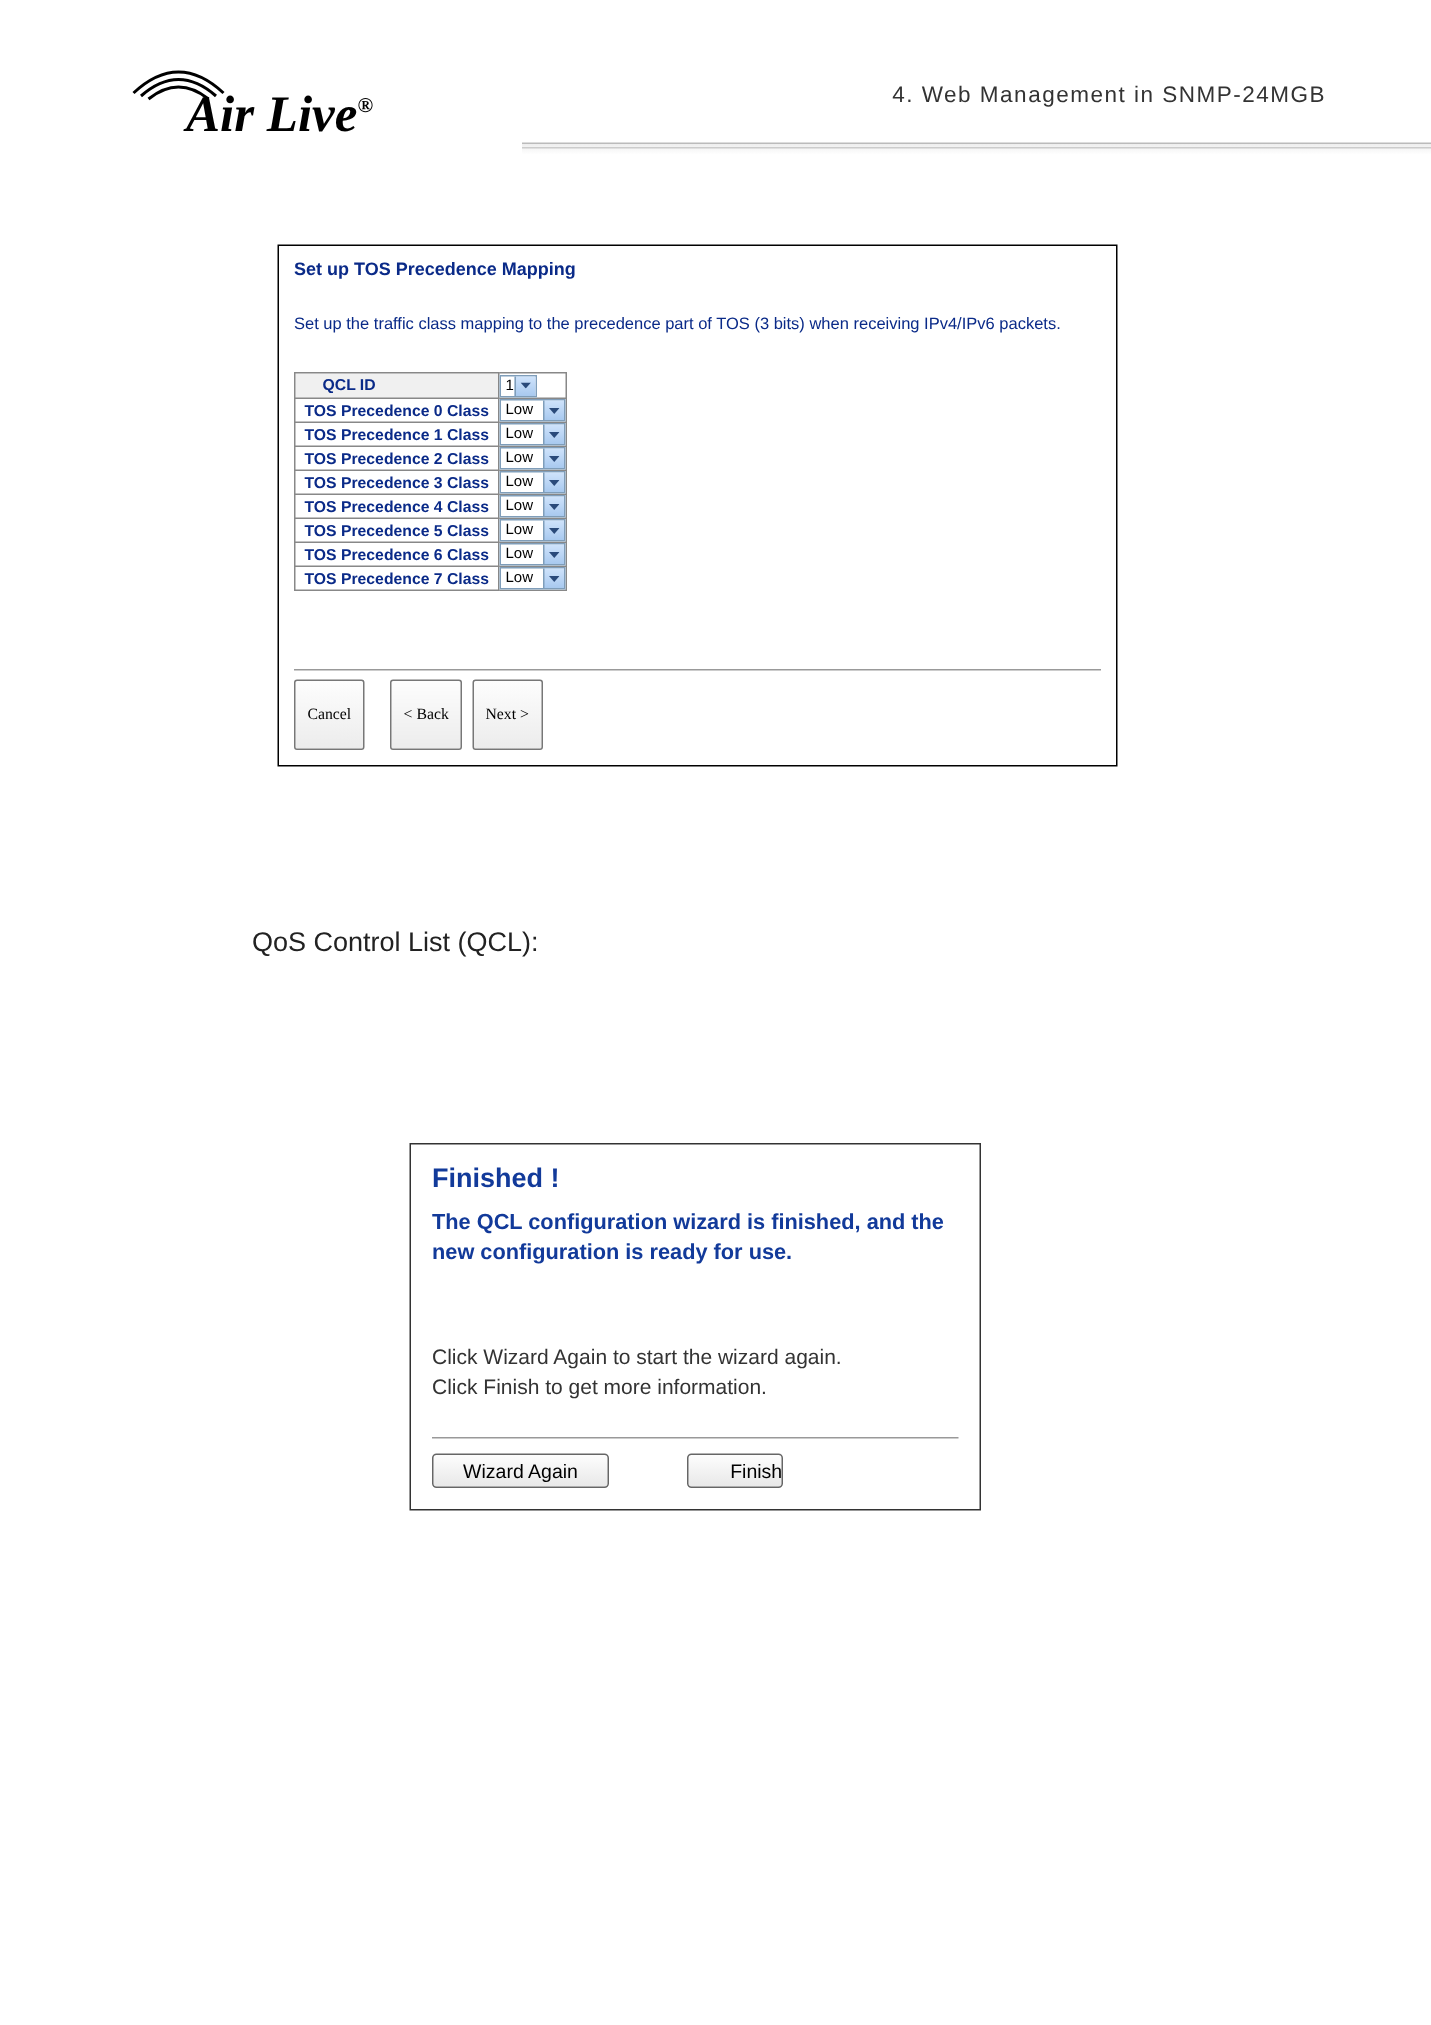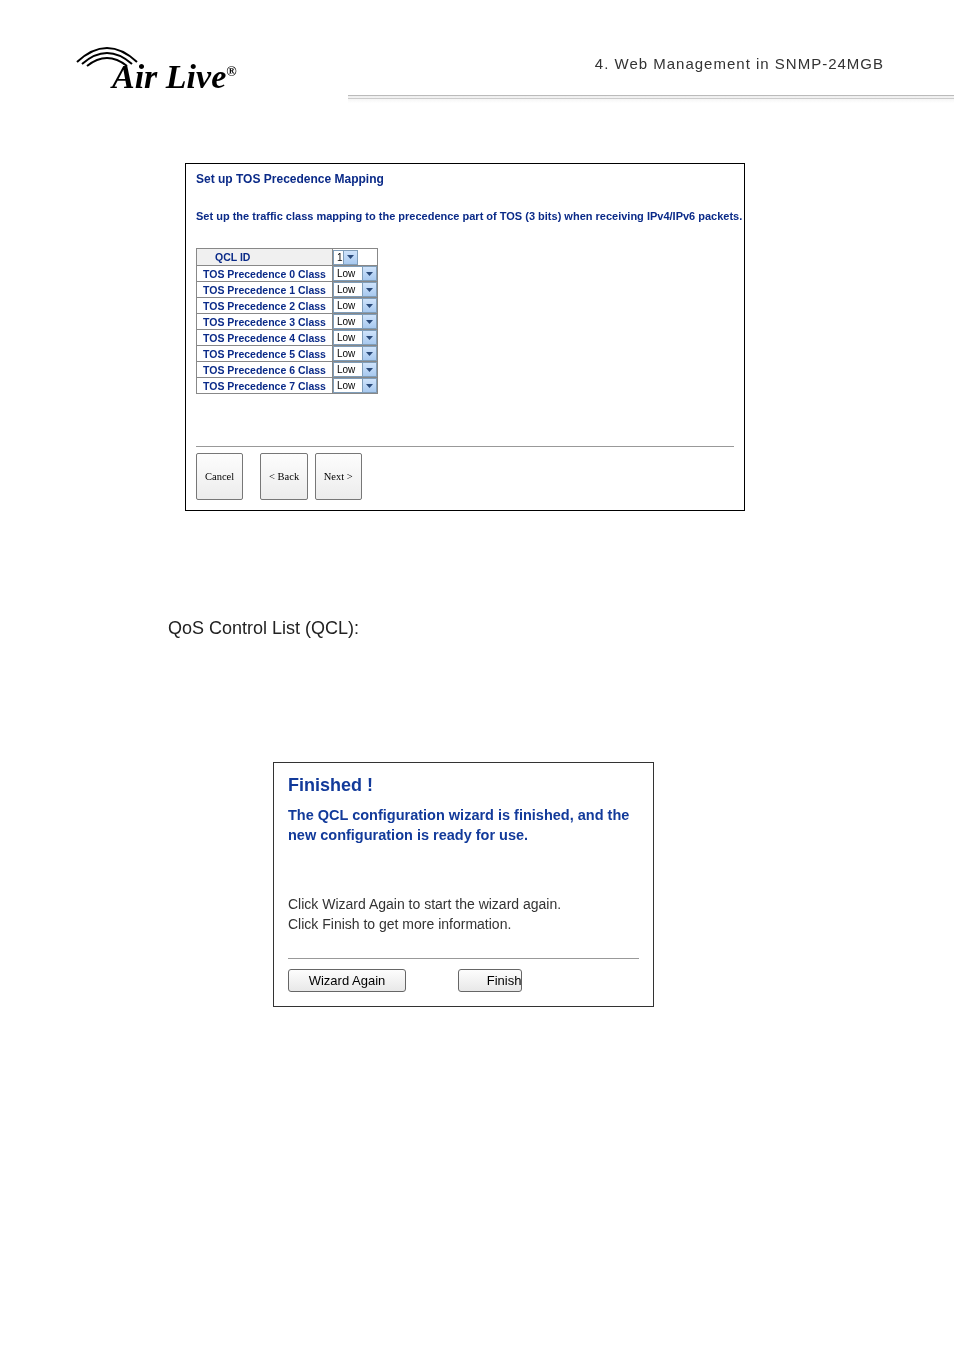--- a/index.html
+++ b/index.html
@@ -7,21 +7,21 @@
     width: 954px;
     height: 1350px;
     background: #ffffff;
     font-family: Arial, Helvetica, sans-serif;
     position: relative;
     color: #000;
   }
   .header-row {
     position: absolute;
     top: 40px;
-    left: 72px;
+    left: 84px;
     right: 70px;
     display: flex;
     justify-content: space-between;
     align-items: flex-start;
   }
   .logo {
     width: 200px;
     height: 60px;
     position: relative;
   }
@@ -76,21 +76,21 @@
     background: #fff;
   }
   .panel1 h3 {
     font-size: 12px;
     font-weight: bold;
     color: #0a2a88;
     margin-bottom: 6px;
   }
   .panel1 .sub {
     font-size: 11px;
-    font-weight: bold;
+    font-weight: normal;
     color: #0a2a88;
     margin-bottom: 26px;
     white-space: nowrap;
     margin-top: 24px;
   }
   .tos-table {
     border-collapse: collapse;
     font-size: 10.5px;
   }
   .tos-table th {

